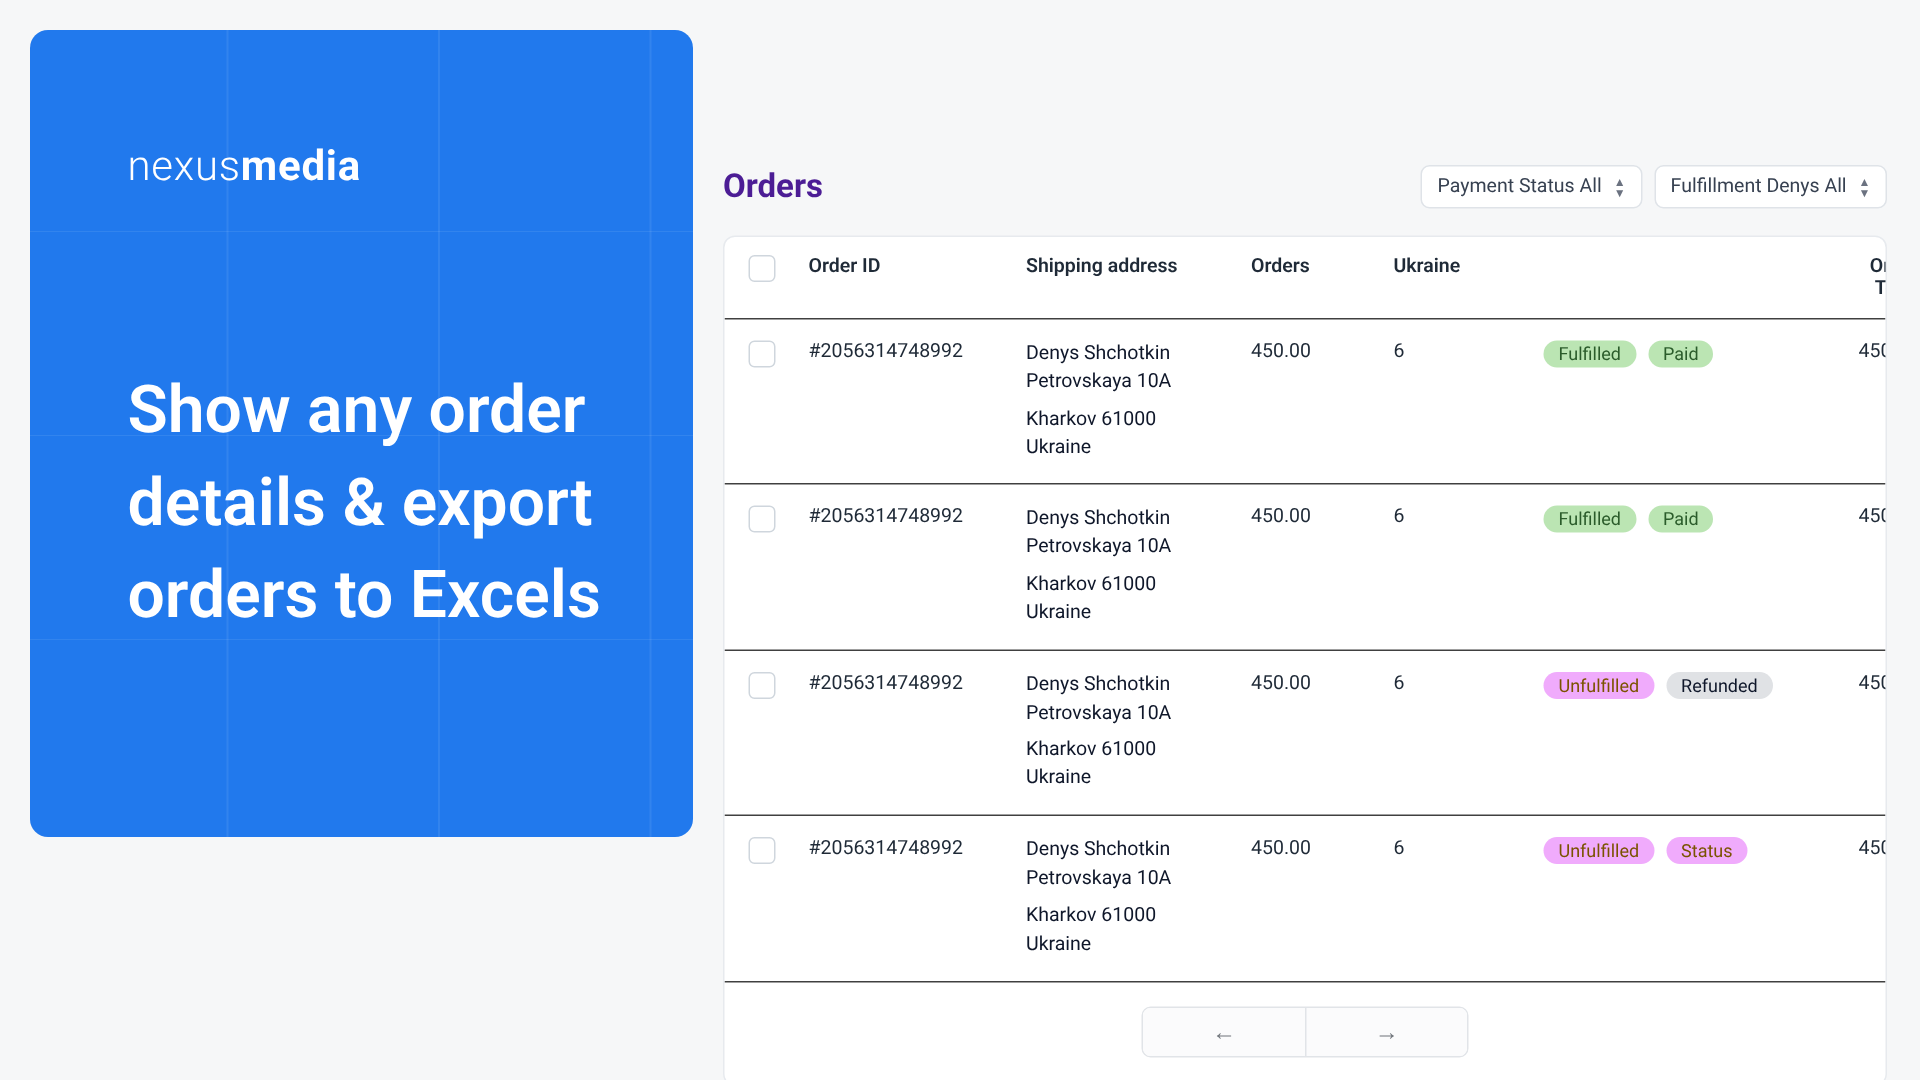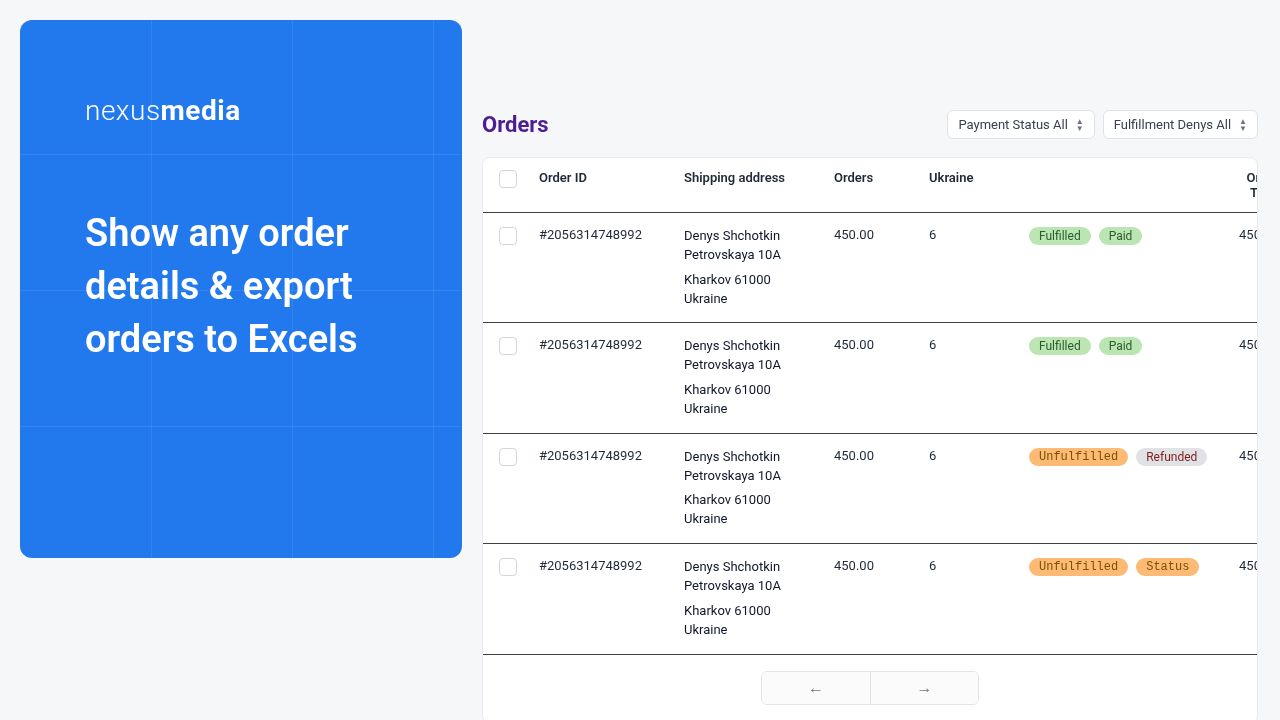--- a/index.html
+++ b/index.html
@@ -22,22 +22,22 @@
   padding: 74px 60px 0 65px;
   background-image:
     linear-gradient(rgba(255,255,255,0.08) 1px, transparent 1px),
     linear-gradient(90deg, rgba(255,255,255,0.08) 1px, transparent 1px);
   background-size: 141px 136px;
   background-position: -10px -2px;
 }
 .logo { font-size: 28px; font-weight: 300; letter-spacing: 0.5px; }
 .logo .bold { font-weight: 700; }
 .headline {
-  margin-top: 80px;
-  font-size: 38px;
+  margin-top: 116px;
+  font-size: 44px;
   line-height: 1.4;
   font-weight: 600;
 }
 .main {
   flex: 1;
   padding: 20px 22px 20px 20px;
   overflow: hidden;
 }
 .topbar {
   display: flex;
@@ -87,22 +87,22 @@
 .addr { color: #0f172a; line-height: 1.45; }
 .addr .line2 { margin-top: 6px; }
 .badges { display: flex; gap: 8px; justify-content: flex-start; align-items: flex-start; }
 .badge {
   font-size: 12px;
   padding: 2px 10px;
   border-radius: 12px;
   white-space: nowrap;
 }
 .badge.green { background: #bbe5b3; color: #2b5c2b; }
-.badge.yellow { background: #fdba74; color: #7a5300; font-family: Liberation Mono, monospace; }
-.badge.gray { background: #e0e2e5; color: #7f1d1d; }
+.badge.yellow { background: #f0abfc; color: #7a5300; }
+.badge.gray { background: #e0e2e5; color: #0f172a; }
 .pager {
   display: flex;
   justify-content: center;
   padding: 16px 0 18px;
 }
 .pager-group {
   display: flex;
   border: 1px solid #e1e4e8;
   border-radius: 6px;
   overflow: hidden;

